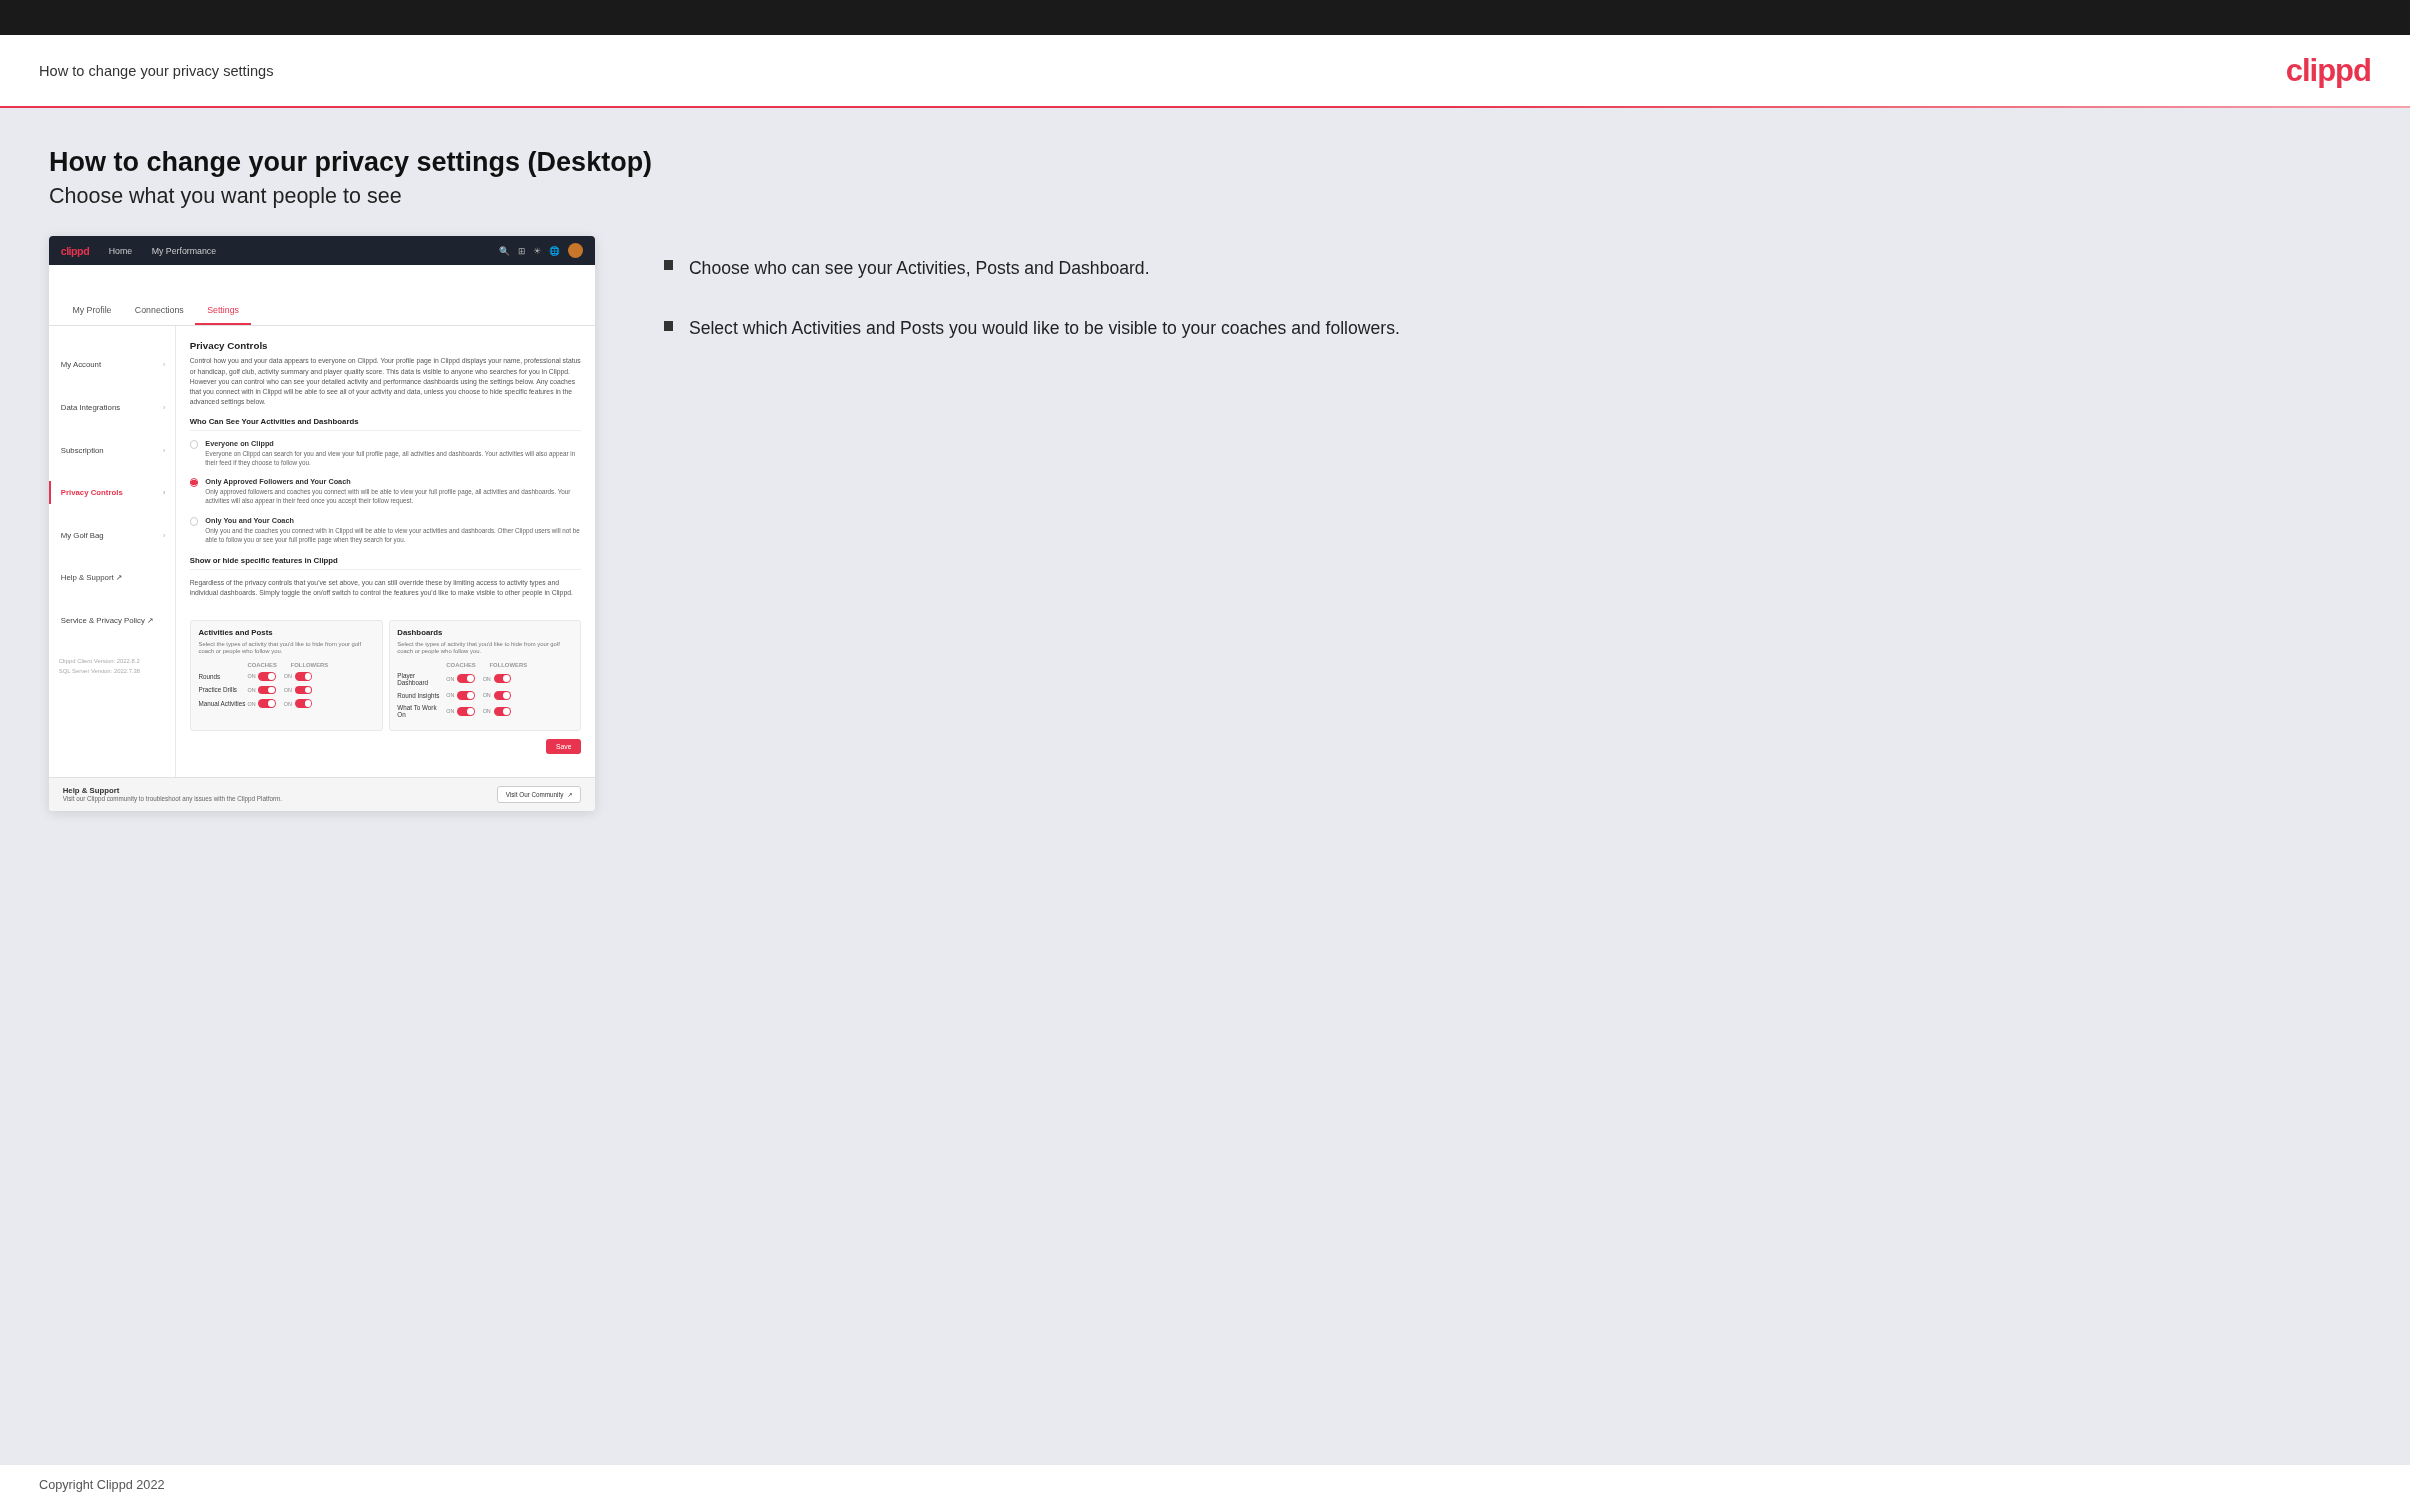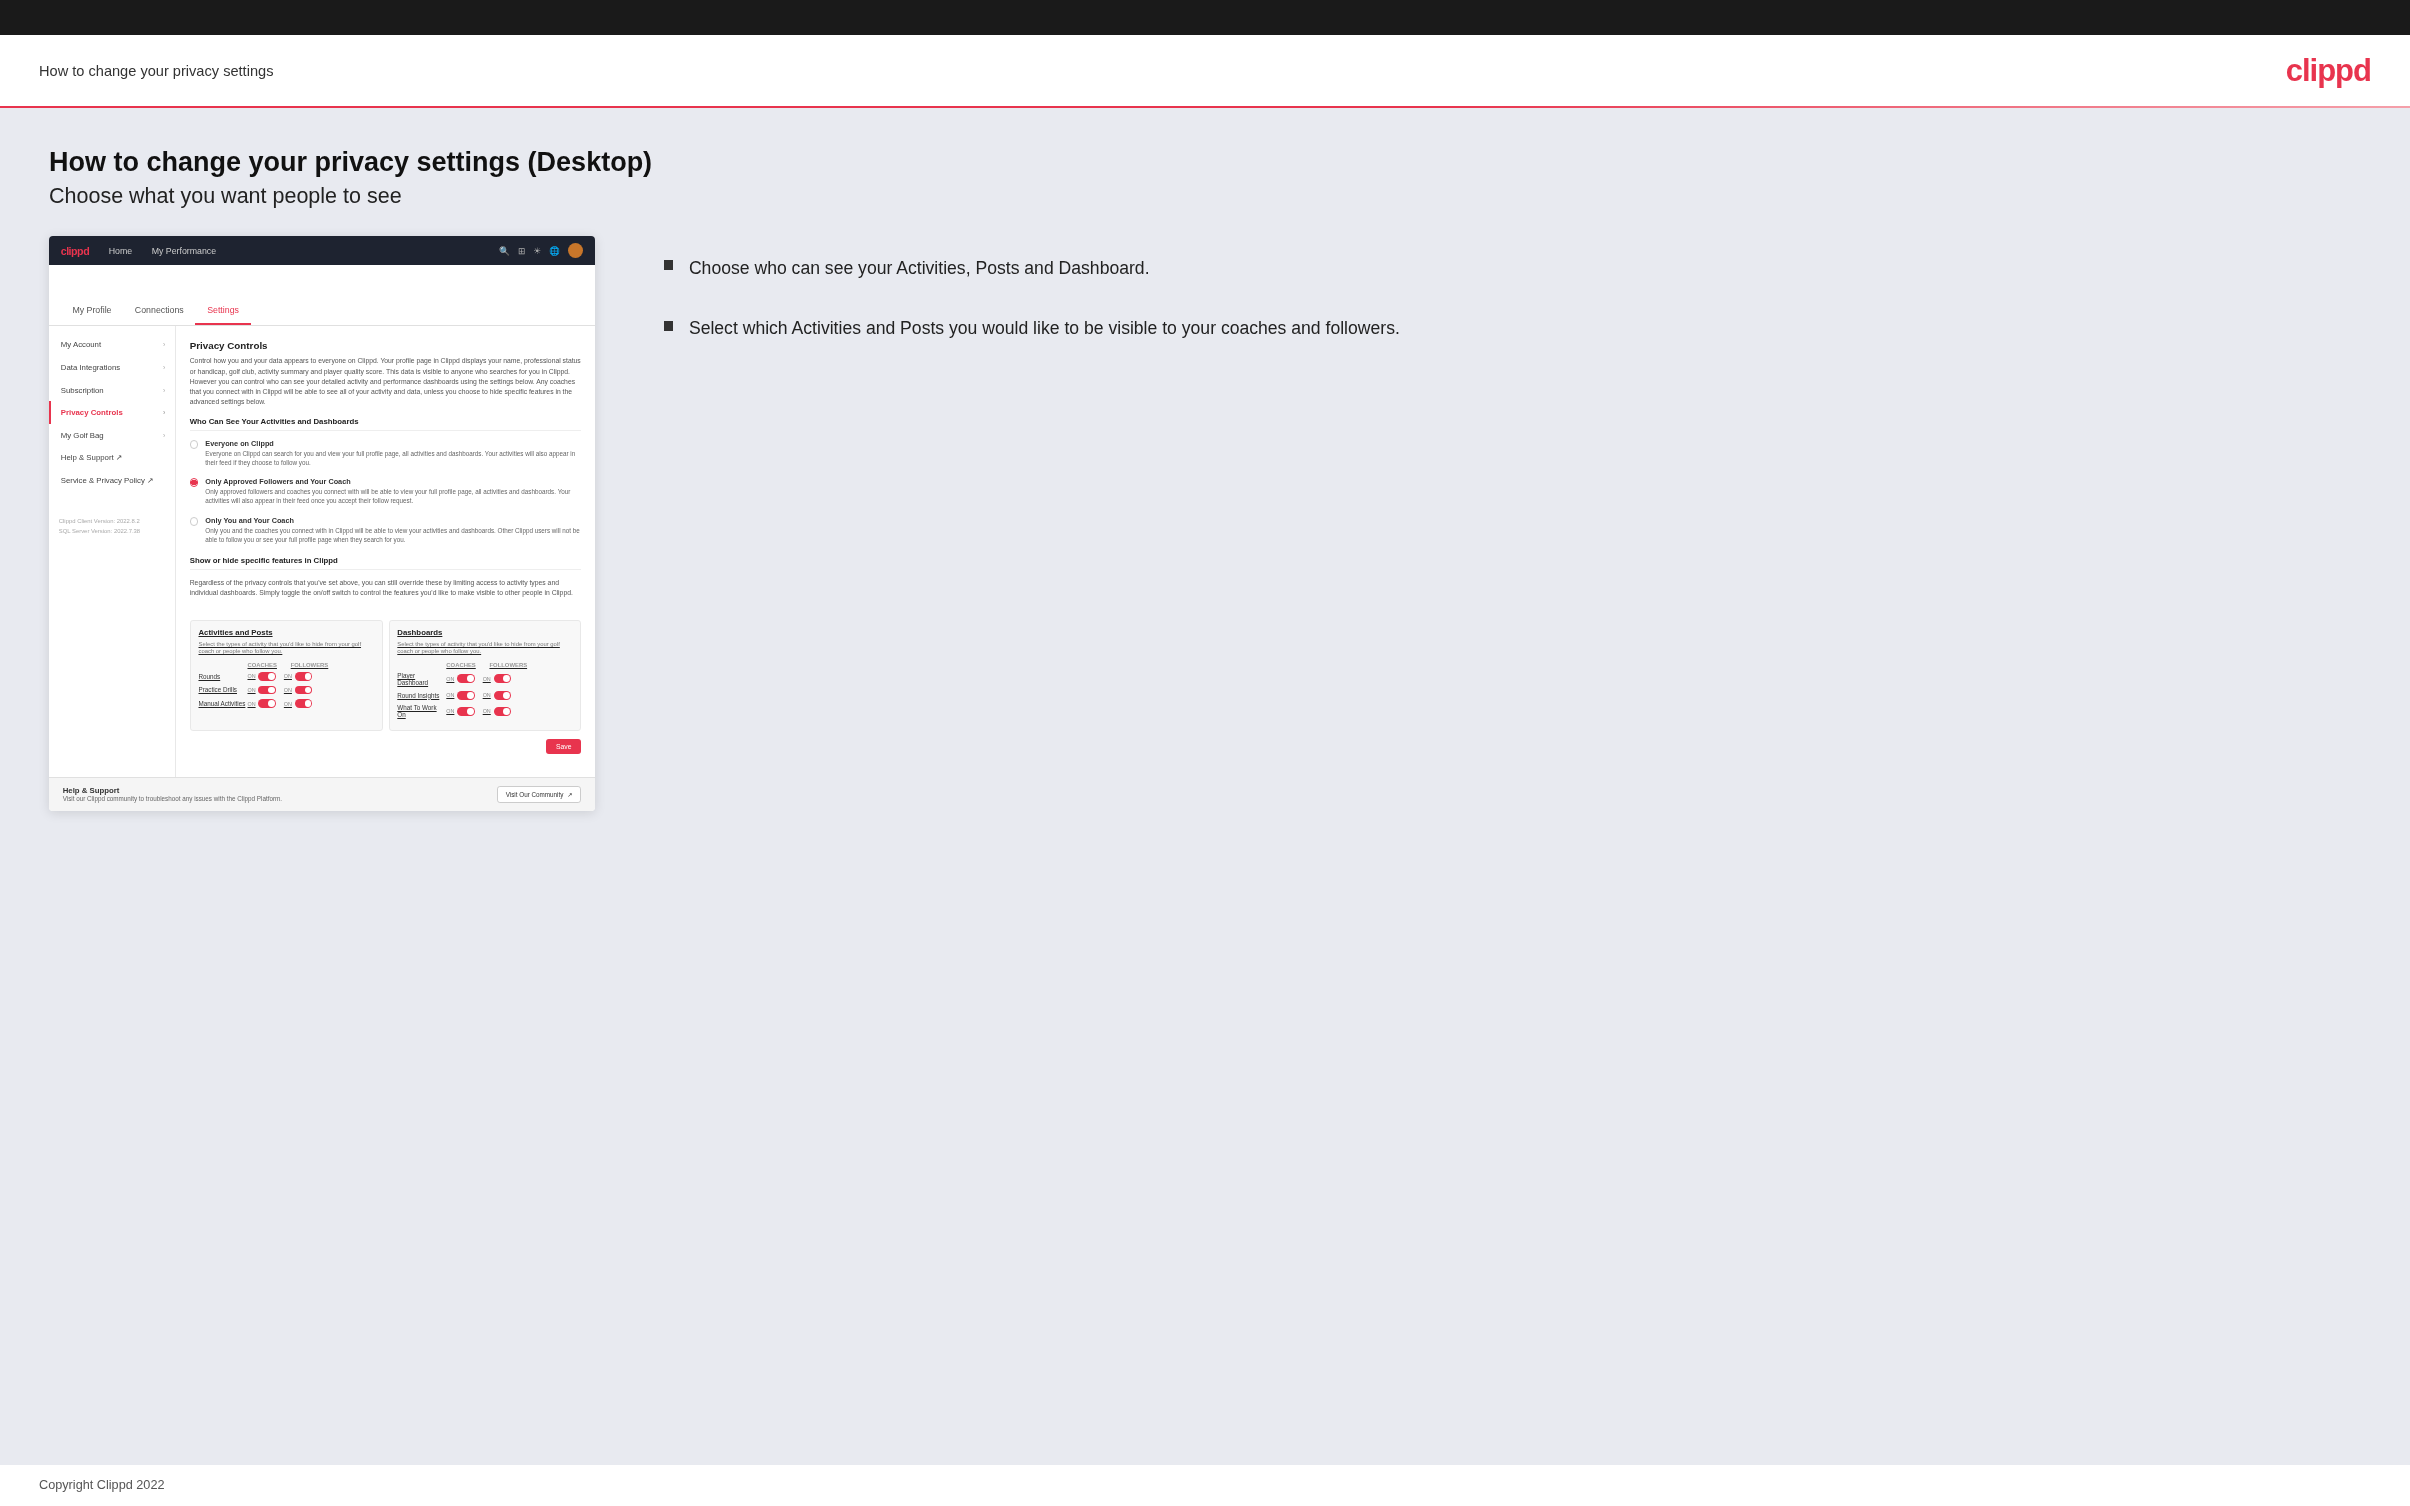--- a/index.html
+++ b/index.html
@@ -158,20 +158,21 @@
     }
     .mock-sidebar-item {
       display: flex;
       align-items: center;
       justify-content: space-between;
       padding: 6.8px 9.8px;
       font-size: 7.8px;
       color: #444;
       cursor: pointer;
       border-left: 2.9px solid transparent;
+      margin-top: 20px;
     }
     .mock-sidebar-item.active {
       color: #e8344e;
       border-left: 2.9px solid #e8344e;
       font-weight: 600;
     }
     .mock-sidebar-item .chevron {
       color: #aaa;
       font-size: 6.8px;
     }
@@ -243,21 +244,20 @@
       font-size: 6.3px;
       color: #666;
       line-height: 1.4;
     }
 
     
     .mock-toggles-row {
       display: flex;
       gap: 6px;
       margin-top: 22px;
-      text-decoration: underline;
     }
     .mock-toggle-section {
       flex: 1;
       background: #f8f8f8;
       border: 1px solid #e8e8e8;
       border-radius: 2.9px;
       padding: 6.8px 7.8px;
     }
     .mock-toggle-section-title {
       font-size: 7.8px;

